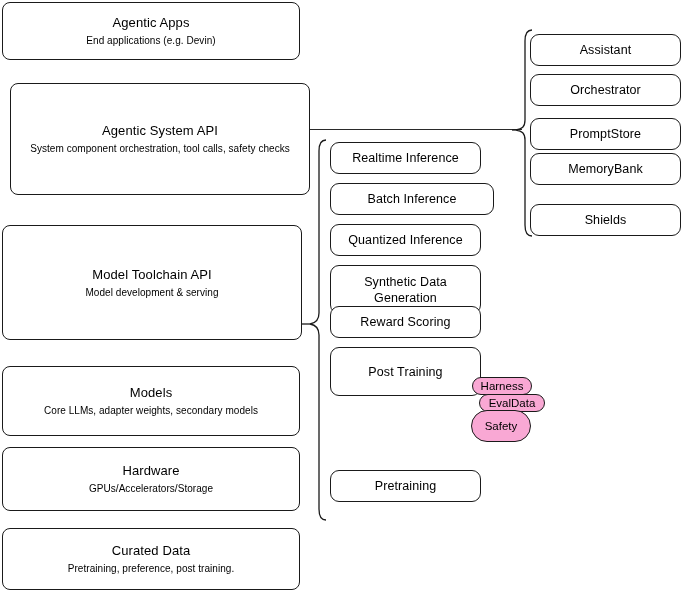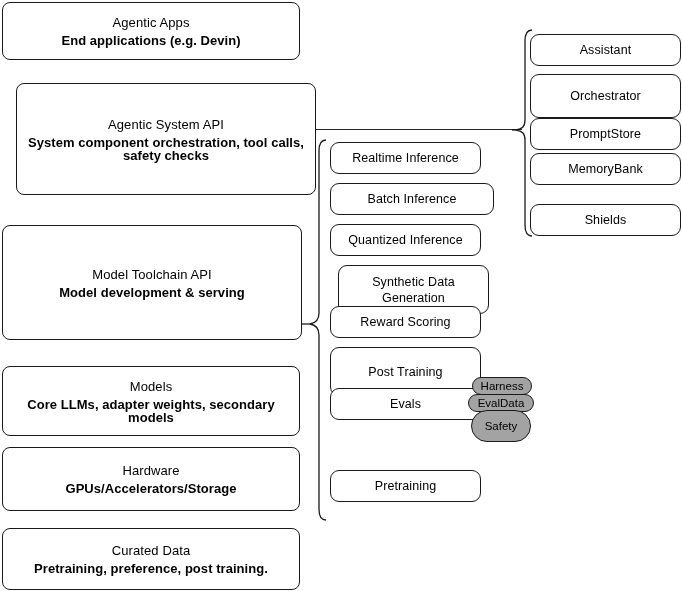--- a/index.html
+++ b/index.html
@@ -28,36 +28,35 @@
     text-align: center;
     color: #000000;
     z-index: 3;
   }
   .node .title {
     font-size: 13px;
     line-height: 16px;
     letter-spacing: 0.1px;
   }
   .node .subtitle {
-    font-size: 13px;
+    font-size: 10px;
     line-height: 13px;
     margin-top: 3px;
     letter-spacing: 0.05px;
-    font-weight: bold;
   }
   .stack-node {
     border-radius: 9px;
   }
   .stack-node .title {
     font-size: 12.5px;
   }
   .pill {
     position: absolute;
     box-sizing: border-box;
-    background: #a3a3a3;
+    background: #f9a8d4;
     border: 1.2px solid #1a1a1a;
     border-radius: 999px;
     display: flex;
     align-items: center;
     justify-content: center;
     font-size: 11.5px;
     color: #000000;
     z-index: 6;
   }
   .connector {
@@ -79,21 +78,21 @@
 </head>
 <body>
 
 <div id="canvas">
 
   <div class="node" style="left:2px; top:2px; width:298px; height:58px;">
     <div class="title">Agentic Apps</div>
     <div class="subtitle">End applications (e.g. Devin)</div>
   </div>
 
-  <div class="node" style="left:16px; top:83px; width:300px; height:112px;">
+  <div class="node" style="left:10px; top:83px; width:300px; height:112px;">
     <div class="title">Agentic System API</div>
     <div class="subtitle">System component orchestration, tool calls, safety checks</div>
   </div>
 
   <div class="node" style="left:2px; top:225px; width:300px; height:115px;">
     <div class="title">Model Toolchain API</div>
     <div class="subtitle">Model development &amp; serving</div>
   </div>
 
   <div class="node" style="left:2px; top:366px; width:298px; height:70px;">
@@ -137,50 +136,47 @@
 
   <div class="node stack-node" style="left:330px; top:142px; width:151px; height:32px;text-align:right;">
     <div class="title">Realtime Inference</div>
   </div>
   <div class="node stack-node" style="left:330px; top:183px; width:164px; height:32px;">
     <div class="title">Batch Inference</div>
   </div>
   <div class="node stack-node" style="left:330px; top:224px; width:151px; height:32px;">
     <div class="title">Quantized Inference</div>
   </div>
-  <div class="node stack-node" style="left:338px; top:265px; width:151px; height:49px;">
+  <div class="node stack-node" style="left:330px; top:265px; width:151px; height:49px;">
     <div class="title">Synthetic Data Generation</div>
   </div>
   <div class="node stack-node" style="left:330px; top:306px; width:151px; height:32px;">
     <div class="title">Reward Scoring</div>
   </div>
   <div class="node stack-node" style="left:330px; top:347px; width:151px; height:49px;">
     <div class="title">Post Training</div>
   </div>
-  <div class="node stack-node" style="left:330px; top:388px; width:151px; height:32px;">
-    <div class="title">Evals</div>
-  </div>
   <div class="node stack-node" style="left:330px; top:470px; width:151px; height:32px;">
     <div class="title">Pretraining</div>
   </div>
 
   <div class="pill" style="left:472px; top:377px; width:60px; height:18px;">
     <span>Harness</span>
   </div>
-  <div class="pill" style="left:468px; top:394px; width:66px; height:18px;">
+  <div class="pill" style="left:479px; top:394px; width:66px; height:18px;">
     <span>EvalData</span>
   </div>
   <div class="pill" style="left:471px; top:410px; width:60px; height:32px;">
     <span>Safety</span>
   </div>
 
   <div class="node stack-node" style="left:530px; top:34px; width:151px; height:32px;">
     <div class="title">Assistant</div>
   </div>
-  <div class="node stack-node" style="left:530px; top:74px; width:151px; height:44px;">
+  <div class="node stack-node" style="left:530px; top:74px; width:151px; height:32px;">
     <div class="title">Orchestrator</div>
   </div>
   <div class="node stack-node" style="left:530px; top:118px; width:151px; height:32px;">
     <div class="title">PromptStore</div>
   </div>
   <div class="node stack-node" style="left:530px; top:153px; width:151px; height:32px;">
     <div class="title">MemoryBank</div>
   </div>
   <div class="node stack-node" style="left:530px; top:204px; width:151px; height:32px;">
     <div class="title">Shields</div>

